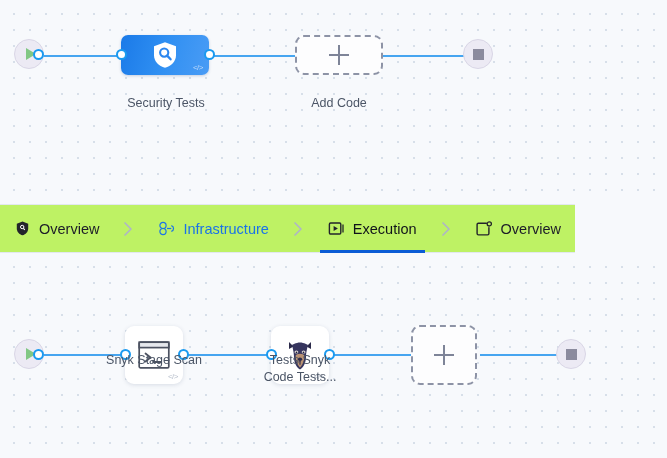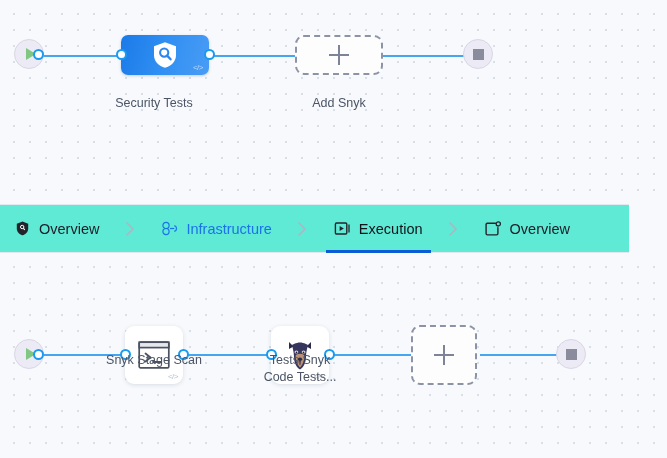--- a/index.html
+++ b/index.html
@@ -19,22 +19,22 @@
     background-size: 16px 16px;
     background-position: 6px 6px;
     overflow: hidden;
   }
   #stage-canvas { top: 0; height: 204px; }
   #step-canvas  { top: 253px; height: 205px; }
 
   
   .tabbar {
     position: absolute; left: 0; top: 204px;
-    width: 629px; height: 49px;
-    background: #5eead4;
+    width: 575px; height: 49px;
+    background: #bef264;
     border-top: 1px solid #e3e8ef;
     border-bottom: 1px solid #e3e8ef;
     display: flex; align-items: center;
     padding: 0 10px;
   }
   .tab {
     display: flex; align-items: center; gap: 8px;
     height: 48px; padding: 0 4px;
     font-size: 14.5px; color: #1c1c28;
     position: relative; white-space: nowrap;
@@ -143,26 +143,26 @@
     <div class="stage-node" style="left:121px; top:35px;">
       <svg width="26" height="28" viewBox="0 0 26 28">
         <path d="M13 1.2 L24 5.2 V14.2 C24 20.4 19.2 24.9 13 26.8 C6.8 24.9 2 20.4 2 14.2 V5.2 Z" fill="#ffffff"></path>
         <circle cx="12.2" cy="11.6" r="4.1" fill="none" stroke="#2b86ef" stroke-width="2.1"></circle>
         <line x1="15.1" y1="14.6" x2="18.6" y2="18.3" stroke="#2b86ef" stroke-width="2.3" stroke-linecap="round"></line>
       </svg>
       <span class="codeglyph">&lt;/&gt;</span>
     </div>
     <div class="port" style="left:116px; top:49px;"></div>
     <div class="port" style="left:204px; top:49px;"></div>
-    <div class="nlabel" style="left:84px; top:95px; width:140px;">Security Tests</div>
+    <div class="nlabel" style="left:96px; top:95px; width:140px;">Security Tests</div>
 
     <div class="add-box stage" style="left:295px; top:35px;">
       <span class="plus"></span>
     </div>
-    <div class="nlabel" style="left:269px; top:95px; width:140px;">Add Snyk</div>
+    <div class="nlabel" style="left:269px; top:95px; width:140px;">Add Code</div>
 
     <div class="port" style="left:465px; top:49px;"></div>
     <div class="term" style="left:463px; top:39px;">
       <span class="stop"></span>
     </div>
   </div>
 
   <div class="tabbar">
 
     <div class="tab">

